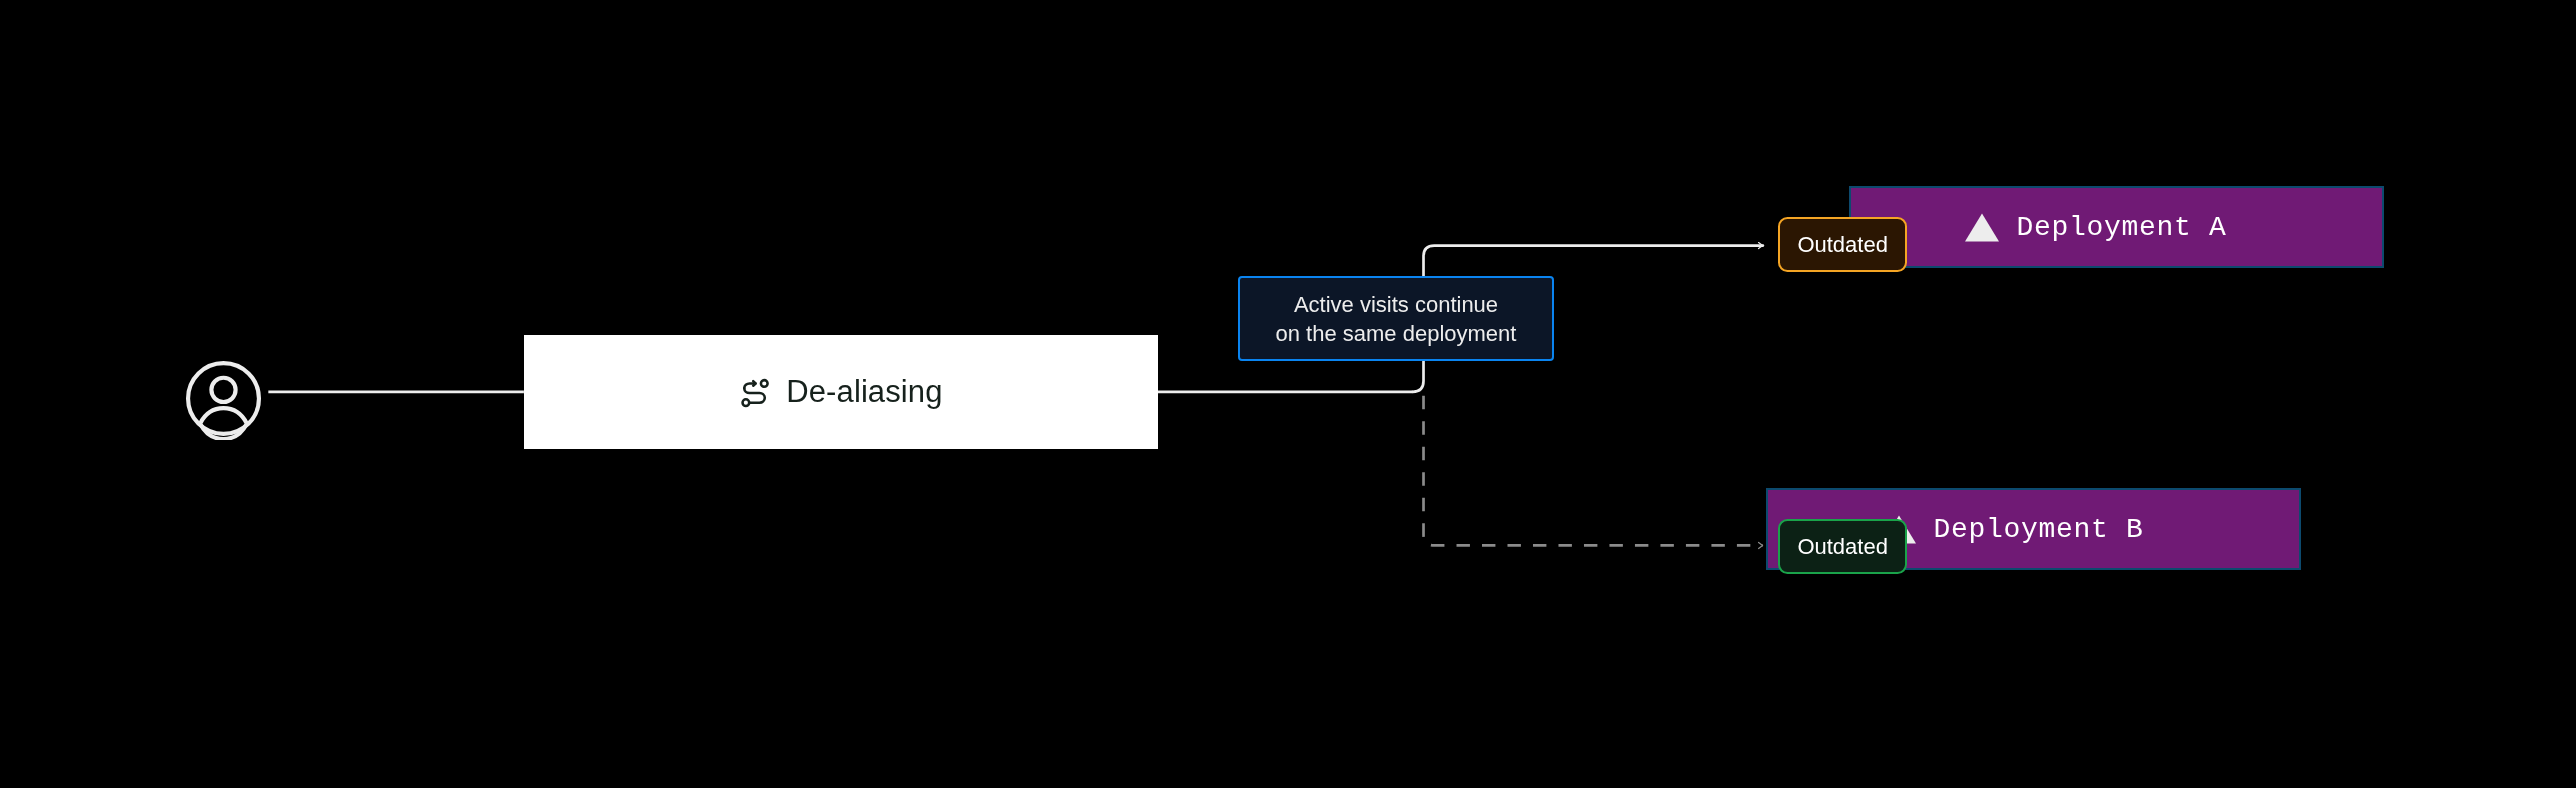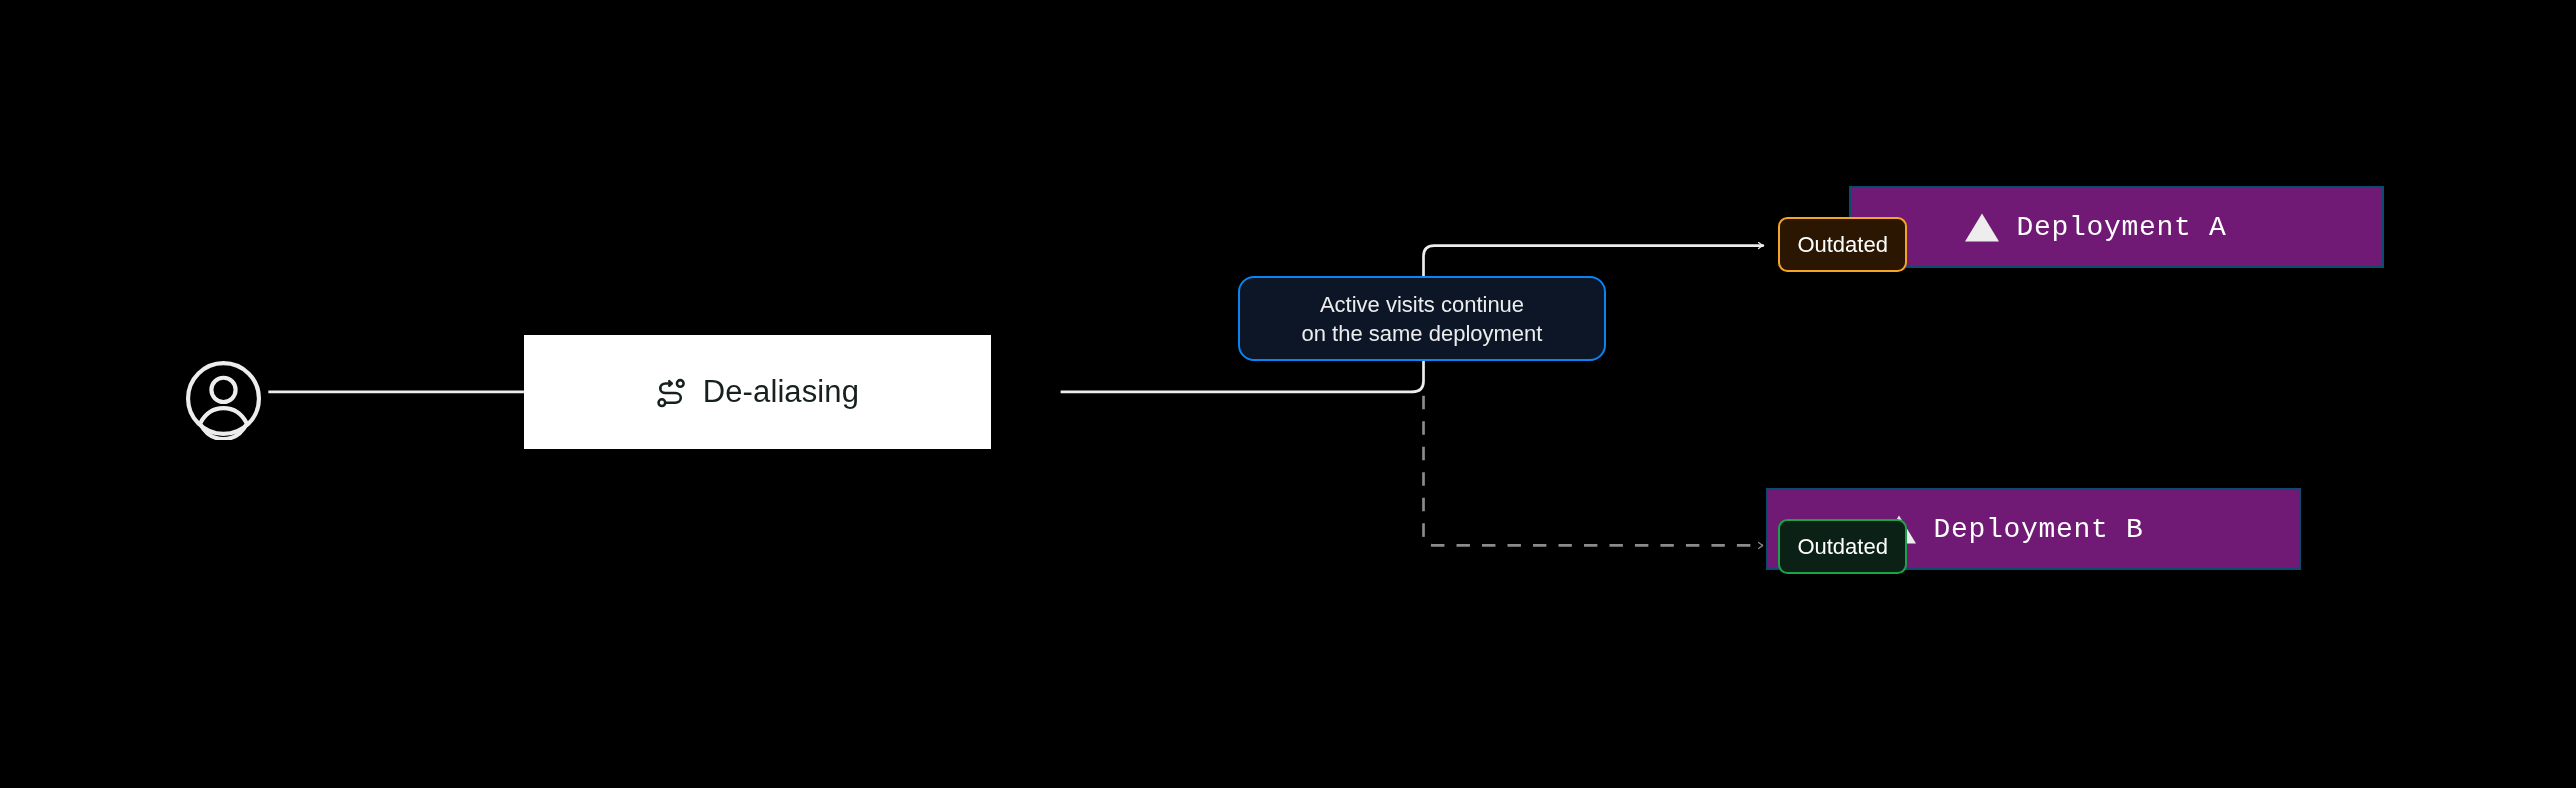--- a/index.html
+++ b/index.html
@@ -35,21 +35,21 @@
     top: 357px;
     width: 83px;
     height: 83px;
     z-index: 3;
   }
   
   #dealiasing-node {
     position: absolute;
     left: 524px;
     top: 335px;
-    width: 467px;
+    width: 634px;
     height: 114px;
     background: #ffffff;
     display: flex;
     align-items: center;
     justify-content: center;
     gap: 14.8px;
     z-index: 4;
     text-align: right;
   }
   #dealiasing-node .node-label {
@@ -63,25 +63,25 @@
     width: 32px;
     height: 32px;
     flex: none;
     display: block;
   }
   
   #tooltip-note {
     position: absolute;
     left: 1238px;
     top: 276px;
-    width: 368px;
+    width: 316px;
     height: 85px;
     background: #0c1627;
     border: 2.7px solid #0a84f0;
-    border-radius: 16px;
+    border-radius: 4px;
     box-sizing: border-box;
     display: flex;
     flex-direction: column;
     align-items: center;
     justify-content: center;
     z-index: 6;
   }
   #tooltip-note .note-line {
     color: #ededed;
     font-size: 22px;

